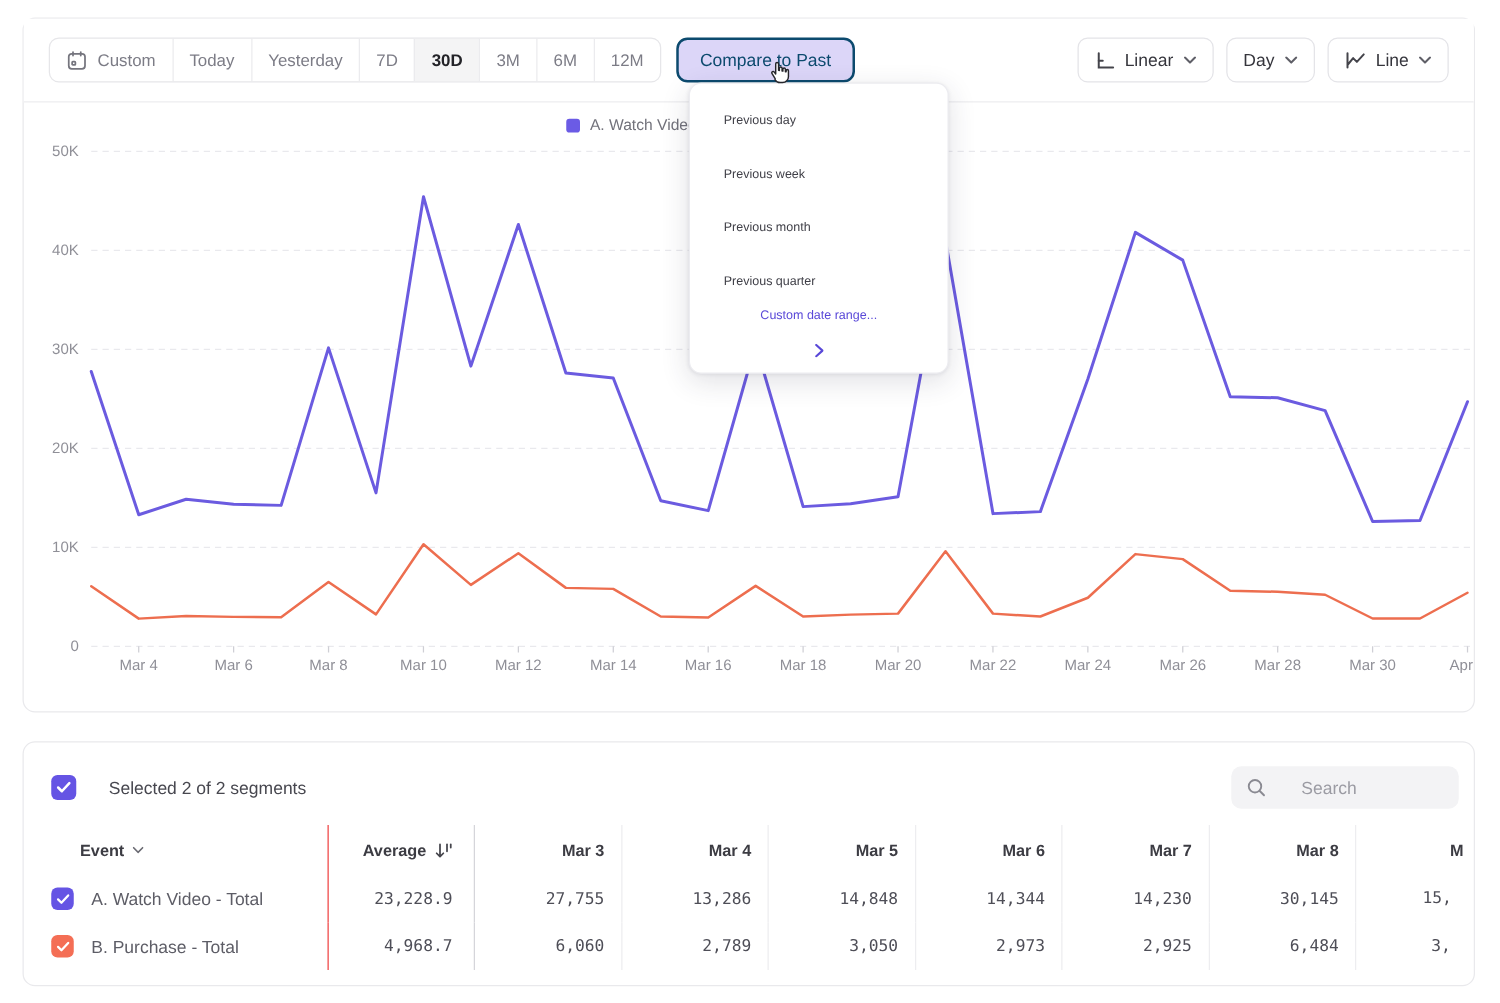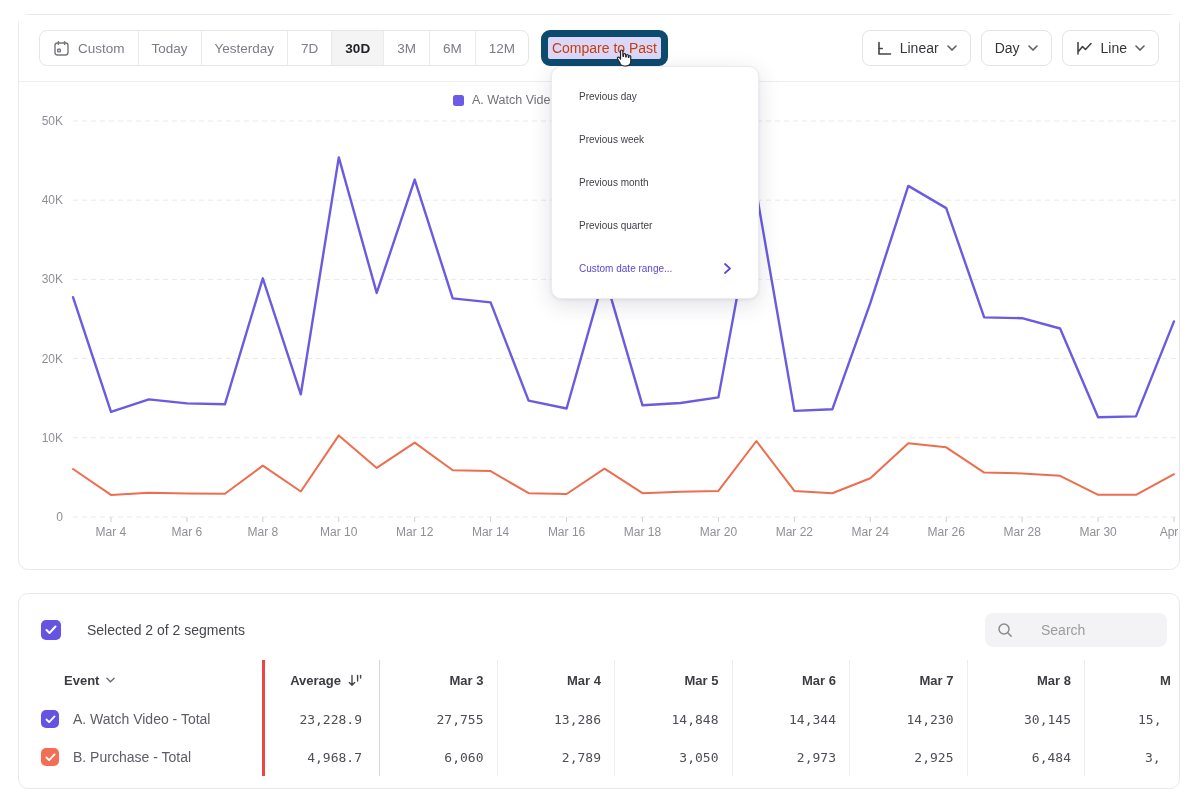--- a/index.html
+++ b/index.html
@@ -10,42 +10,42 @@
   
   .chart-card{top:14px;height:556px;}
   .toolbar{position:relative;height:67px;border-bottom:1px solid #ededf0;
            display:flex;align-items:center;padding:0 20px;box-sizing:border-box;z-index:5;}
   .seg-group{display:inline-flex;align-items:stretch;border:1px solid #e6e6e9;
              border-radius:8px;height:34px;overflow:hidden;background:#fff;}
   .seg{display:flex;align-items:center;gap:8px;padding:0 13px;font-size:13.5px;
        color:#7c7c86;border-left:1px solid #ebebee;cursor:pointer;white-space:nowrap;}
   .seg:first-child{border-left:none;}
   .seg.selected{background:#f4f4f5;color:#232328;font-weight:700;}
-  .compare-btn{margin-left:12px;height:36px;padding:0 4px;border-radius:9px;
-        background:#dcd6f8;border:7px solid #0c4a6e;color:#c2410c;font-size:14px;
+  .compare-btn{margin-left:12px;height:36px;padding:0 17px;border-radius:9px;
+        background:#dcd6f8;border:2px solid #0c4a6e;color:#0c4a6e;font-size:14px;
         font-weight:500;font-family:inherit;cursor:pointer;}
   .right-controls{margin-left:auto;display:flex;gap:10px;}
   .ctl-btn{display:flex;align-items:center;gap:8px;height:36px;padding:0 13px;
         border:1px solid #e4e4e8;border-radius:8px;background:#fff;color:#35353c;
         font-size:14px;font-weight:500;font-family:inherit;cursor:pointer;}
   .icon{display:inline-flex;align-items:center;}
   
   .chart-area{position:absolute;left:0;top:0;width:1162px;height:554px;}
   #chart-svg{position:absolute;left:0;top:0;pointer-events:none;}
   .legend{position:absolute;left:0;top:78px;width:100%;display:flex;
           justify-content:center;gap:28px;z-index:1;}
   .legend-item{display:flex;align-items:center;gap:8px;font-size:12.5px;color:#72727b;}
   .swatch{width:11px;height:11px;border-radius:2.5px;}
   
   .menu{position:absolute;left:551px;top:66px;width:206px;background:#fff;
         border:1px solid #ececf0;border-radius:10px;z-index:50;padding:8px 0;
         box-shadow:0 6px 22px rgba(40,40,70,.14), 0 1px 3px rgba(40,40,70,.08);}
   .menu-item{height:43px;display:flex;align-items:center;padding:0 27px;
         font-size:10px;color:#3f3f47;cursor:pointer;}
-  .menu-item.custom{color:#5948d8;justify-content:space-between;}
+  .menu-item.custom{color:#5948d8;justify-content:space-between;flex-direction:column;}
   .menu-item.custom .chev-right{color:#5948d8;font-size:15px;}
   
   .cursor{position:absolute;left:612px;top:47px;z-index:60;pointer-events:none;}
   
   .table-card{top:593px;height:196px;overflow:hidden;}
   .t-topbar{position:relative;height:66px;display:flex;align-items:flex-start;
             padding:26px 0 0 22px;box-sizing:border-box;}
   .checkbox{width:20px;height:20px;border-radius:5px;display:inline-flex;
             align-items:center;justify-content:center;flex:none;cursor:pointer;}
   .checkbox.small{width:18px;height:18px;border-radius:5px;}
@@ -58,21 +58,21 @@
   .search input{border:none;background:transparent;outline:none;font-size:14px;
           color:#5a5a63;width:120px;font-family:inherit;}
   .search input::placeholder{color:#9b9ba3;}
   .trow,.thead{display:flex;align-items:center;text-align:right;}
   .thead{height:40px;font-size:13px;font-weight:700;color:#3c3c43;}
   .trow{height:38px;}
   .col-event{width:243px;flex:none;display:flex;align-items:center;
              padding-left:22px;box-sizing:border-box;}
   .thead .col-event{padding-left:45px;gap:7px;}
   .col-avg{width:117px;flex:none;display:flex;align-items:center;justify-content:flex-end;
-           padding-right:17px;box-sizing:border-box;border-left:3px solid #ef4444;
+           padding-right:17px;box-sizing:border-box;border-left:1px solid #ef4444;
            height:100%;gap:7px;}
   .col-date{width:117.5px;flex:none;display:flex;align-items:center;
            justify-content:flex-end;padding-right:13px;box-sizing:border-box;
            border-left:1px solid #ededf0;height:100%;}
   .col-date.first{border-left:1px solid #d5d5da;}
   .col-clip{width:117.5px;flex:none;position:relative;border-left:1px solid #ededf0;height:100%;}
   .col-clip span{position:absolute;top:50%;transform:translateY(-50%);}
   .mono{font-family:"DejaVu Sans Mono", monospace;font-size:13px;color:#4e4e57;}
   .row-label{margin-left:14px;font-size:14px;color:#5d5d66;}
   .chev{color:#6b6b73;}

